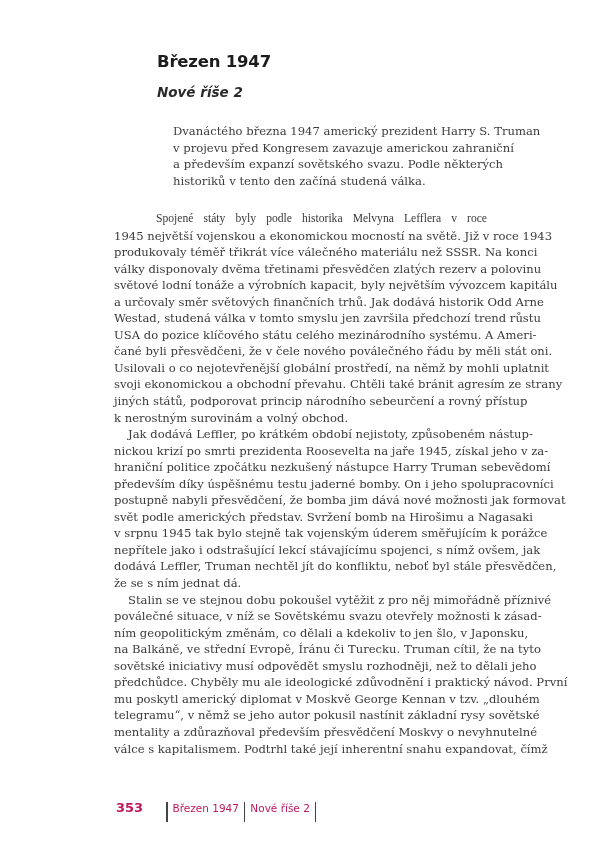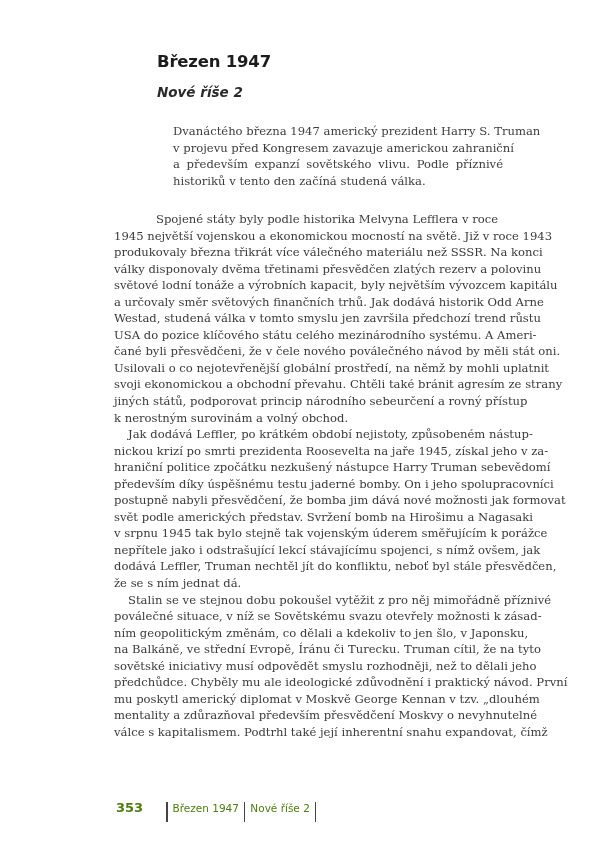--- a/index.html
+++ b/index.html
@@ -20,55 +20,55 @@
       font-family: "DejaVu Serif", serif; font-size: 11.6px;
       line-height: 16.6px; color: #3c3c3c; margin: 16px;
     }
     .body-text {
       position: absolute; left: 114px; top: 211px; width: 373px;
       font-family: "DejaVu Serif", serif; font-size: 11.6px;
       line-height: 16.55px; color: #3a3a3a;
     }
     .line { display: block; white-space: nowrap; text-align: justify; text-align-last: justify; }
     .line.last { text-align-last: left; }
-    .line.indent { padding-left: 42px; }
+    .line.indent { padding-left: 42px; font-family: Liberation Serif, serif; }
     .line.indent-sm { padding-left: 14px; }
     .footer {
       position: absolute; left: 116px; top: 800px;
-      font-family: "DejaVu Sans", sans-serif; color: #4d7c0f;
+      font-family: "DejaVu Sans", sans-serif; color: #be185d;
       display: flex; align-items: flex-start;
     }
     .page-number { font-size: 13px; font-weight: bold; margin-right: 18px; line-height: 16px; }
     .sep { display: inline-block; width: 1.4px; height: 20px; background: #444; margin: 2px 5px 0 5px; }
     .running { font-size: 10.5px; line-height: 16px; }
   </style>
 </head>
 <body>
 
 <div class="page">
   <h1 class="chapter-title">Březen 1947</h1>
   <h2 class="subtitle">Nové říše 2</h2>
 
   <div class="intro">
     <span class="line">Dvanáctého března 1947 americký prezident Harry S. Truman</span>
     <span class="line">v projevu před Kongresem zavazuje americkou zahraniční</span>
-    <span class="line">a především expanzí sovětského vlivu. Podle příznivé</span>
+    <span class="line">a především expanzí sovětského svazu. Podle některých</span>
     <span class="line last">historiků v tento den začíná studená válka.</span>
   </div>
 
   <div class="body-text">
     <span class="line indent">Spojené státy byly podle historika Melvyna Lefflera v roce</span>
     <span class="line">1945 největší vojenskou a ekonomickou mocností na světě. Již v roce 1943</span>
-    <span class="line">produkovaly března třikrát více válečného materiálu než SSSR. Na konci</span>
+    <span class="line">produkovaly téměř třikrát více válečného materiálu než SSSR. Na konci</span>
     <span class="line">války disponovaly dvěma třetinami přesvědčen zlatých rezerv a polovinu</span>
     <span class="line">světové lodní tonáže a výrobních kapacit, byly největším vývozcem kapitálu</span>
     <span class="line">a určovaly směr světových finančních trhů. Jak dodává historik Odd Arne</span>
     <span class="line">Westad, studená válka v tomto smyslu jen završila předchozí trend růstu</span>
     <span class="line">USA do pozice klíčového státu celého mezinárodního systému. A Ameri-</span>
-    <span class="line">čané byli přesvědčeni, že v čele nového poválečného návod by měli stát oni.</span>
+    <span class="line">čané byli přesvědčeni, že v čele nového poválečného řádu by měli stát oni.</span>
     <span class="line">Usilovali o co nejotevřenější globální prostředí, na němž by mohli uplatnit</span>
     <span class="line">svoji ekonomickou a obchodní převahu. Chtěli také bránit agresím ze strany</span>
     <span class="line">jiných států, podporovat princip národního sebeurčení a rovný přístup</span>
     <span class="line last">k nerostným surovinám a volný obchod.</span>
     <span class="line indent-sm">Jak dodává Leffler, po krátkém období nejistoty, způsobeném nástup-</span>
     <span class="line">nickou krizí po smrti prezidenta Roosevelta na jaře 1945, získal jeho v za-</span>
     <span class="line">hraniční politice zpočátku nezkušený nástupce Harry Truman sebevědomí</span>
     <span class="line">především díky úspěšnému testu jaderné bomby. On i jeho spolupracovníci</span>
     <span class="line">postupně nabyli přesvědčení, že bomba jim dává nové možnosti jak formovat</span>
     <span class="line">svět podle amerických představ. Svržení bomb na Hirošimu a Nagasaki</span>
@@ -76,20 +76,21 @@
     <span class="line">nepřítele jako i odstrašující lekcí stávajícímu spojenci, s nímž ovšem, jak</span>
     <span class="line">dodává Leffler, Truman nechtěl jít do konfliktu, neboť byl stále přesvědčen,</span>
     <span class="line last">že se s ním jednat dá.</span>
     <span class="line indent-sm">Stalin se ve stejnou dobu pokoušel vytěžit z pro něj mimořádně příznivé</span>
     <span class="line">poválečné situace, v níž se Sovětskému svazu otevřely možnosti k zásad-</span>
     <span class="line">ním geopolitickým změnám, co dělali a kdekoliv to jen šlo, v Japonsku,</span>
     <span class="line">na Balkáně, ve střední Evropě, Íránu či Turecku. Truman cítil, že na tyto</span>
     <span class="line">sovětské iniciativy musí odpovědět smyslu rozhodněji, než to dělali jeho</span>
     <span class="line">předchůdce. Chyběly mu ale ideologické zdůvodnění i praktický návod. První</span>
     <span class="line">mu poskytl americký diplomat v Moskvě George Kennan v tzv. „dlouhém</span>
+    <span class="line">telegramu“, v němž se jeho autor pokusil nastínit základní rysy sovětské</span>
     <span class="line">mentality a zdůrazňoval především přesvědčení Moskvy o nevyhnutelné</span>
     <span class="line">válce s kapitalismem. Podtrhl také její inherentní snahu expandovat, čímž</span>
   </div>
 
   <div class="footer">
     <span class="page-number">353</span>
     <span class="sep"></span>
     <span class="running">Březen 1947</span>
     <span class="sep"></span>
     <span class="running">Nové říše 2</span>

